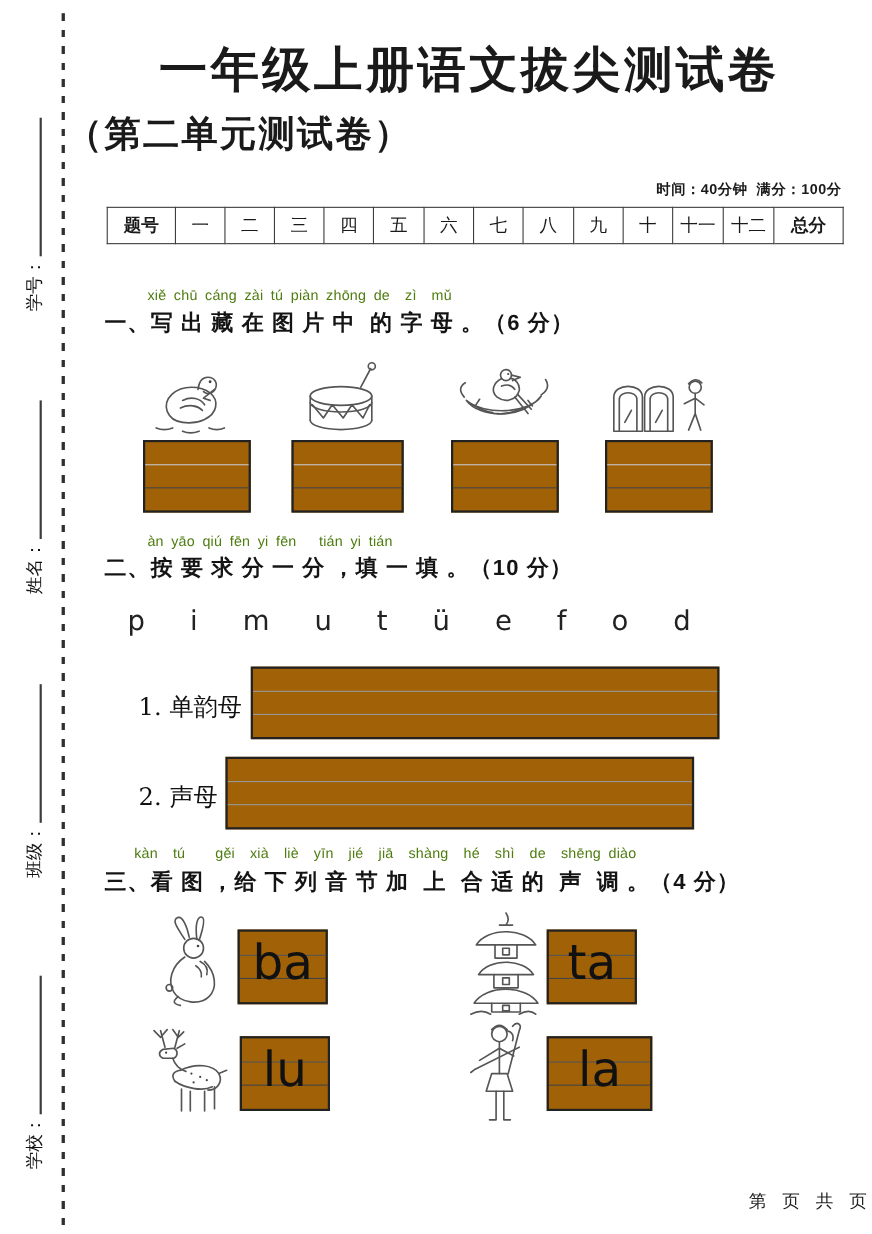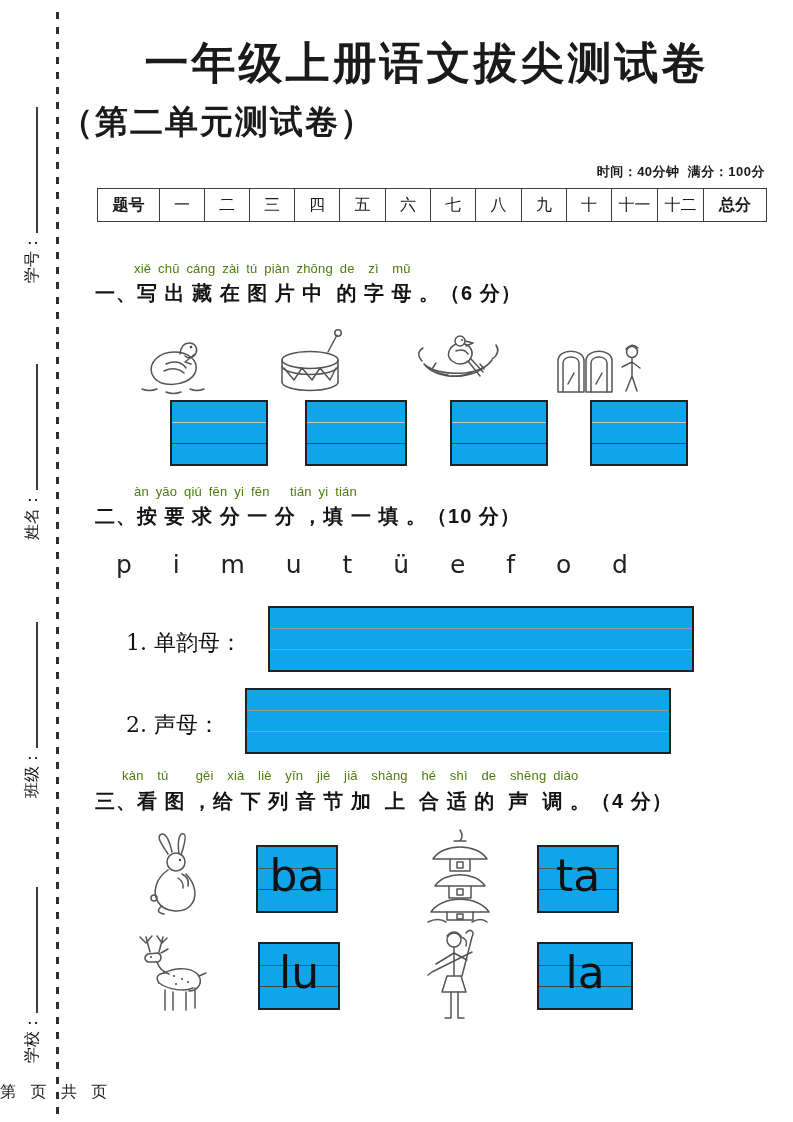--- a/index.html
+++ b/index.html
@@ -30,39 +30,39 @@
 
   
   .pinyin{position:absolute;font-size:13px;color:#4d7c0f;white-space:pre;
         word-spacing:3px;letter-spacing:.2px;}
   .heading{position:absolute;font-size:20px;font-weight:bold;letter-spacing:1px;
         white-space:pre;color:#141414;}
   .sub-label{position:absolute;font-family:"DejaVu Serif","Liberation Serif",serif;
         font-size:22px;color:#111;white-space:pre;}
 
   
-  .pgrid{position:absolute;border:2px solid #222;background:#0ea5e9;box-sizing:border-box;margin-left:40px;}
+  .pgrid{position:absolute;border:2px solid #222;background:#a16207;box-sizing:border-box;}
   .pgrid i{position:absolute;left:0;right:0;height:0;border-top:1.5px solid #444;display:block;}
   .pgrid i.l1{top:33%;border-color:#c6c6c6;}
   .pgrid i.l2{top:66%;}
   .pgrid.long i.l1,.pgrid.long i.l2{border-color:#979797;}
   .syl{position:absolute;left:50%;bottom:13px;transform:translateX(-50%);
         font-size:44px;line-height:1;color:#111;font-family:"DejaVu Sans",sans-serif;}
 
   
   .letters{position:absolute;left:116px;top:550px;width:512px;display:flex;
         justify-content:space-between;font-size:25px;color:#222;
         font-family:"DejaVu Sans",sans-serif;}
 
   
   svg.art{position:absolute;stroke:#555;fill:none;stroke-width:1.5;
         stroke-linecap:round;stroke-linejoin:round;}
   svg.art .dot{fill:#444;stroke:none;}
 
-  .footer{position:absolute;left:0;right:0;top:1082px;text-align:left;
+  .footer{position:absolute;left:0;right:0;top:1082px;text-align:right;
         font-size:16px;letter-spacing:5px;white-space:pre;color:#222;}
 </style>
 </head>
 <body>
 
 <div class="page">
 
   <div class="binding-line"></div>
 
   <div class="side-item" style="top:184px">

